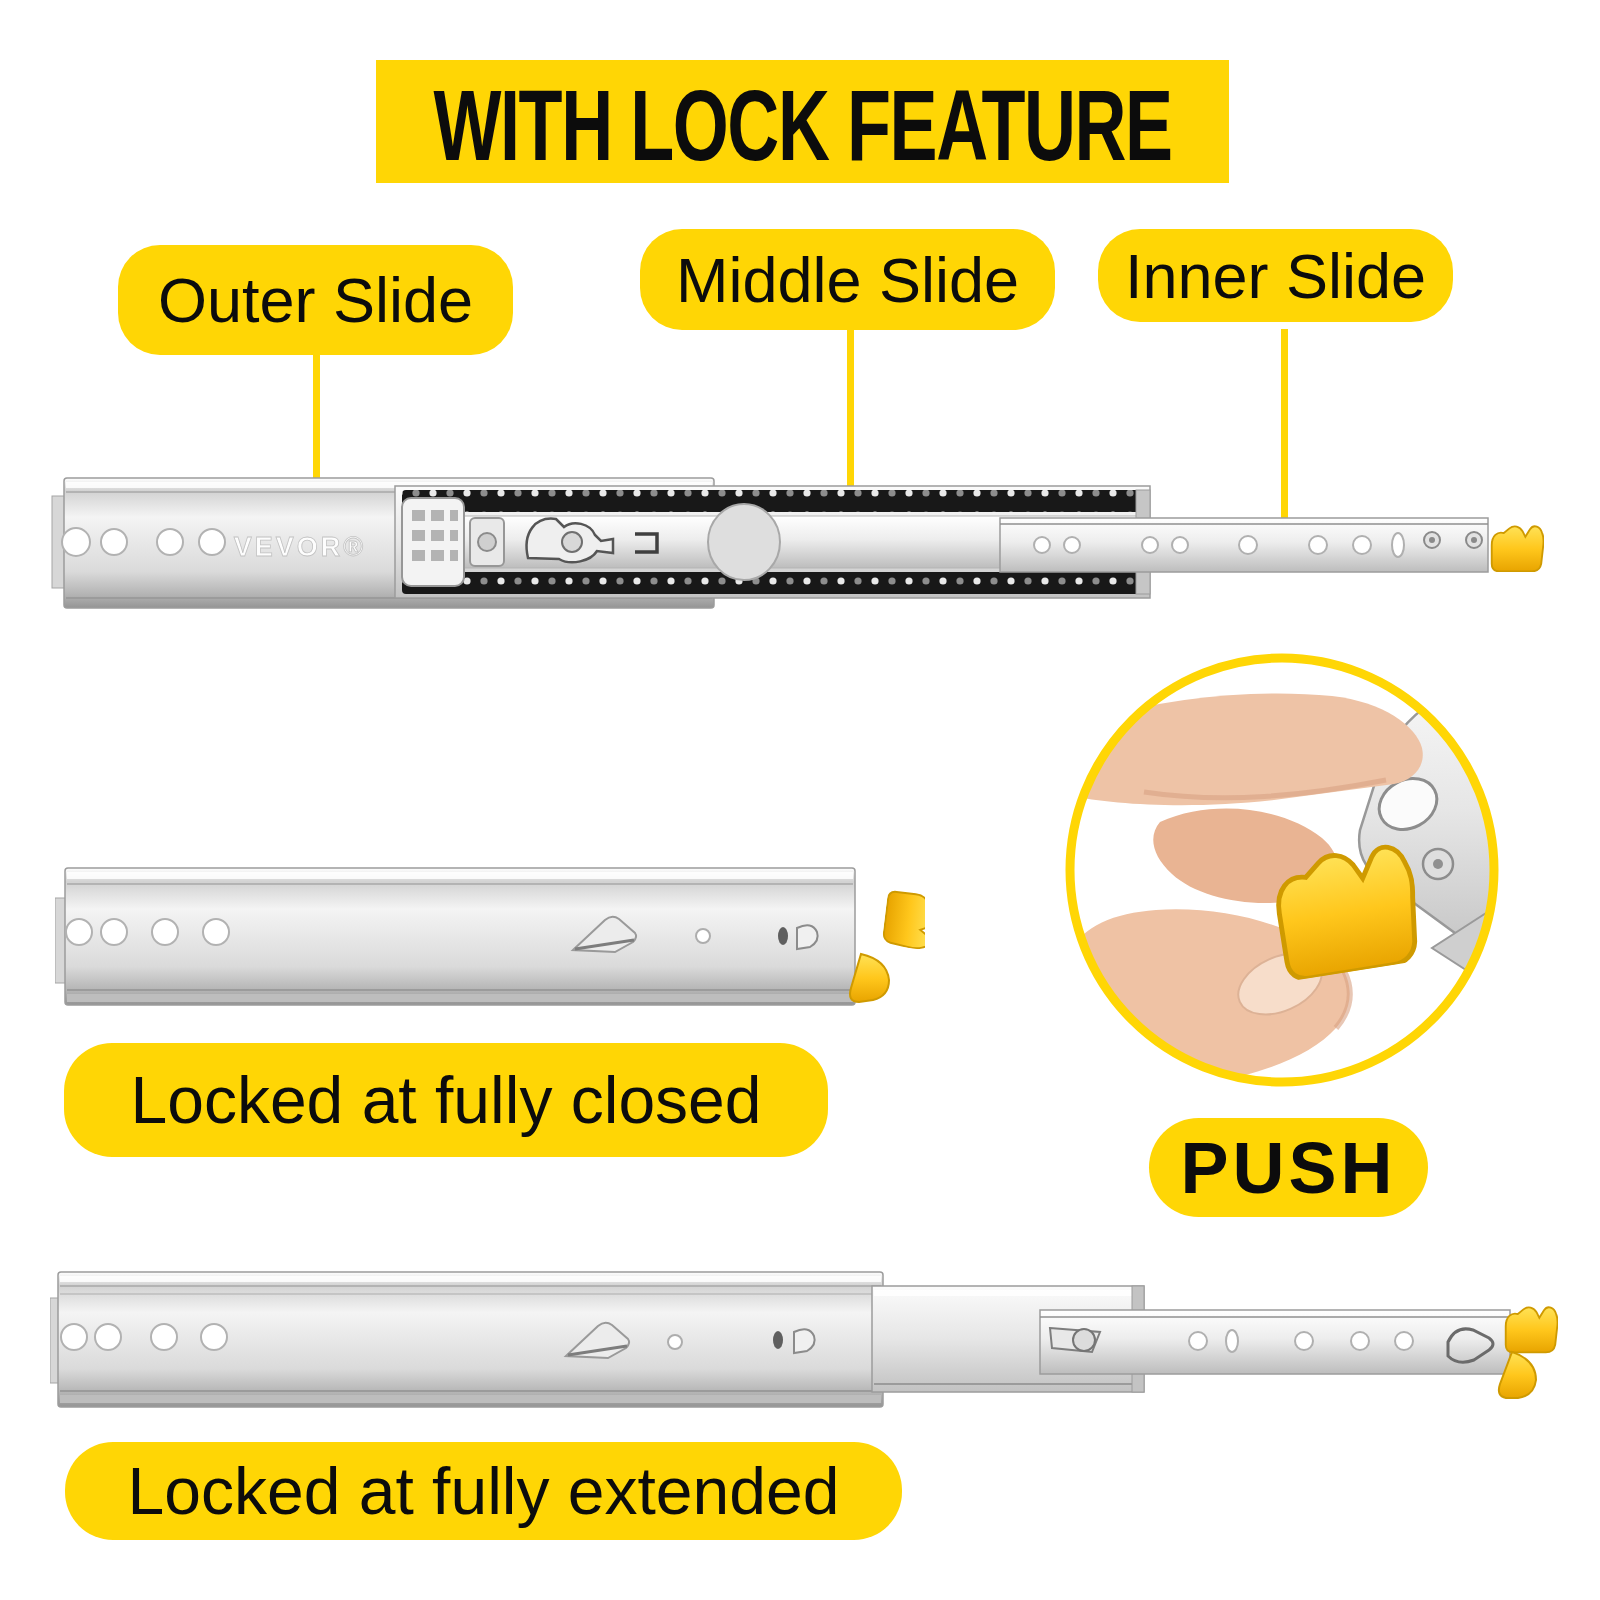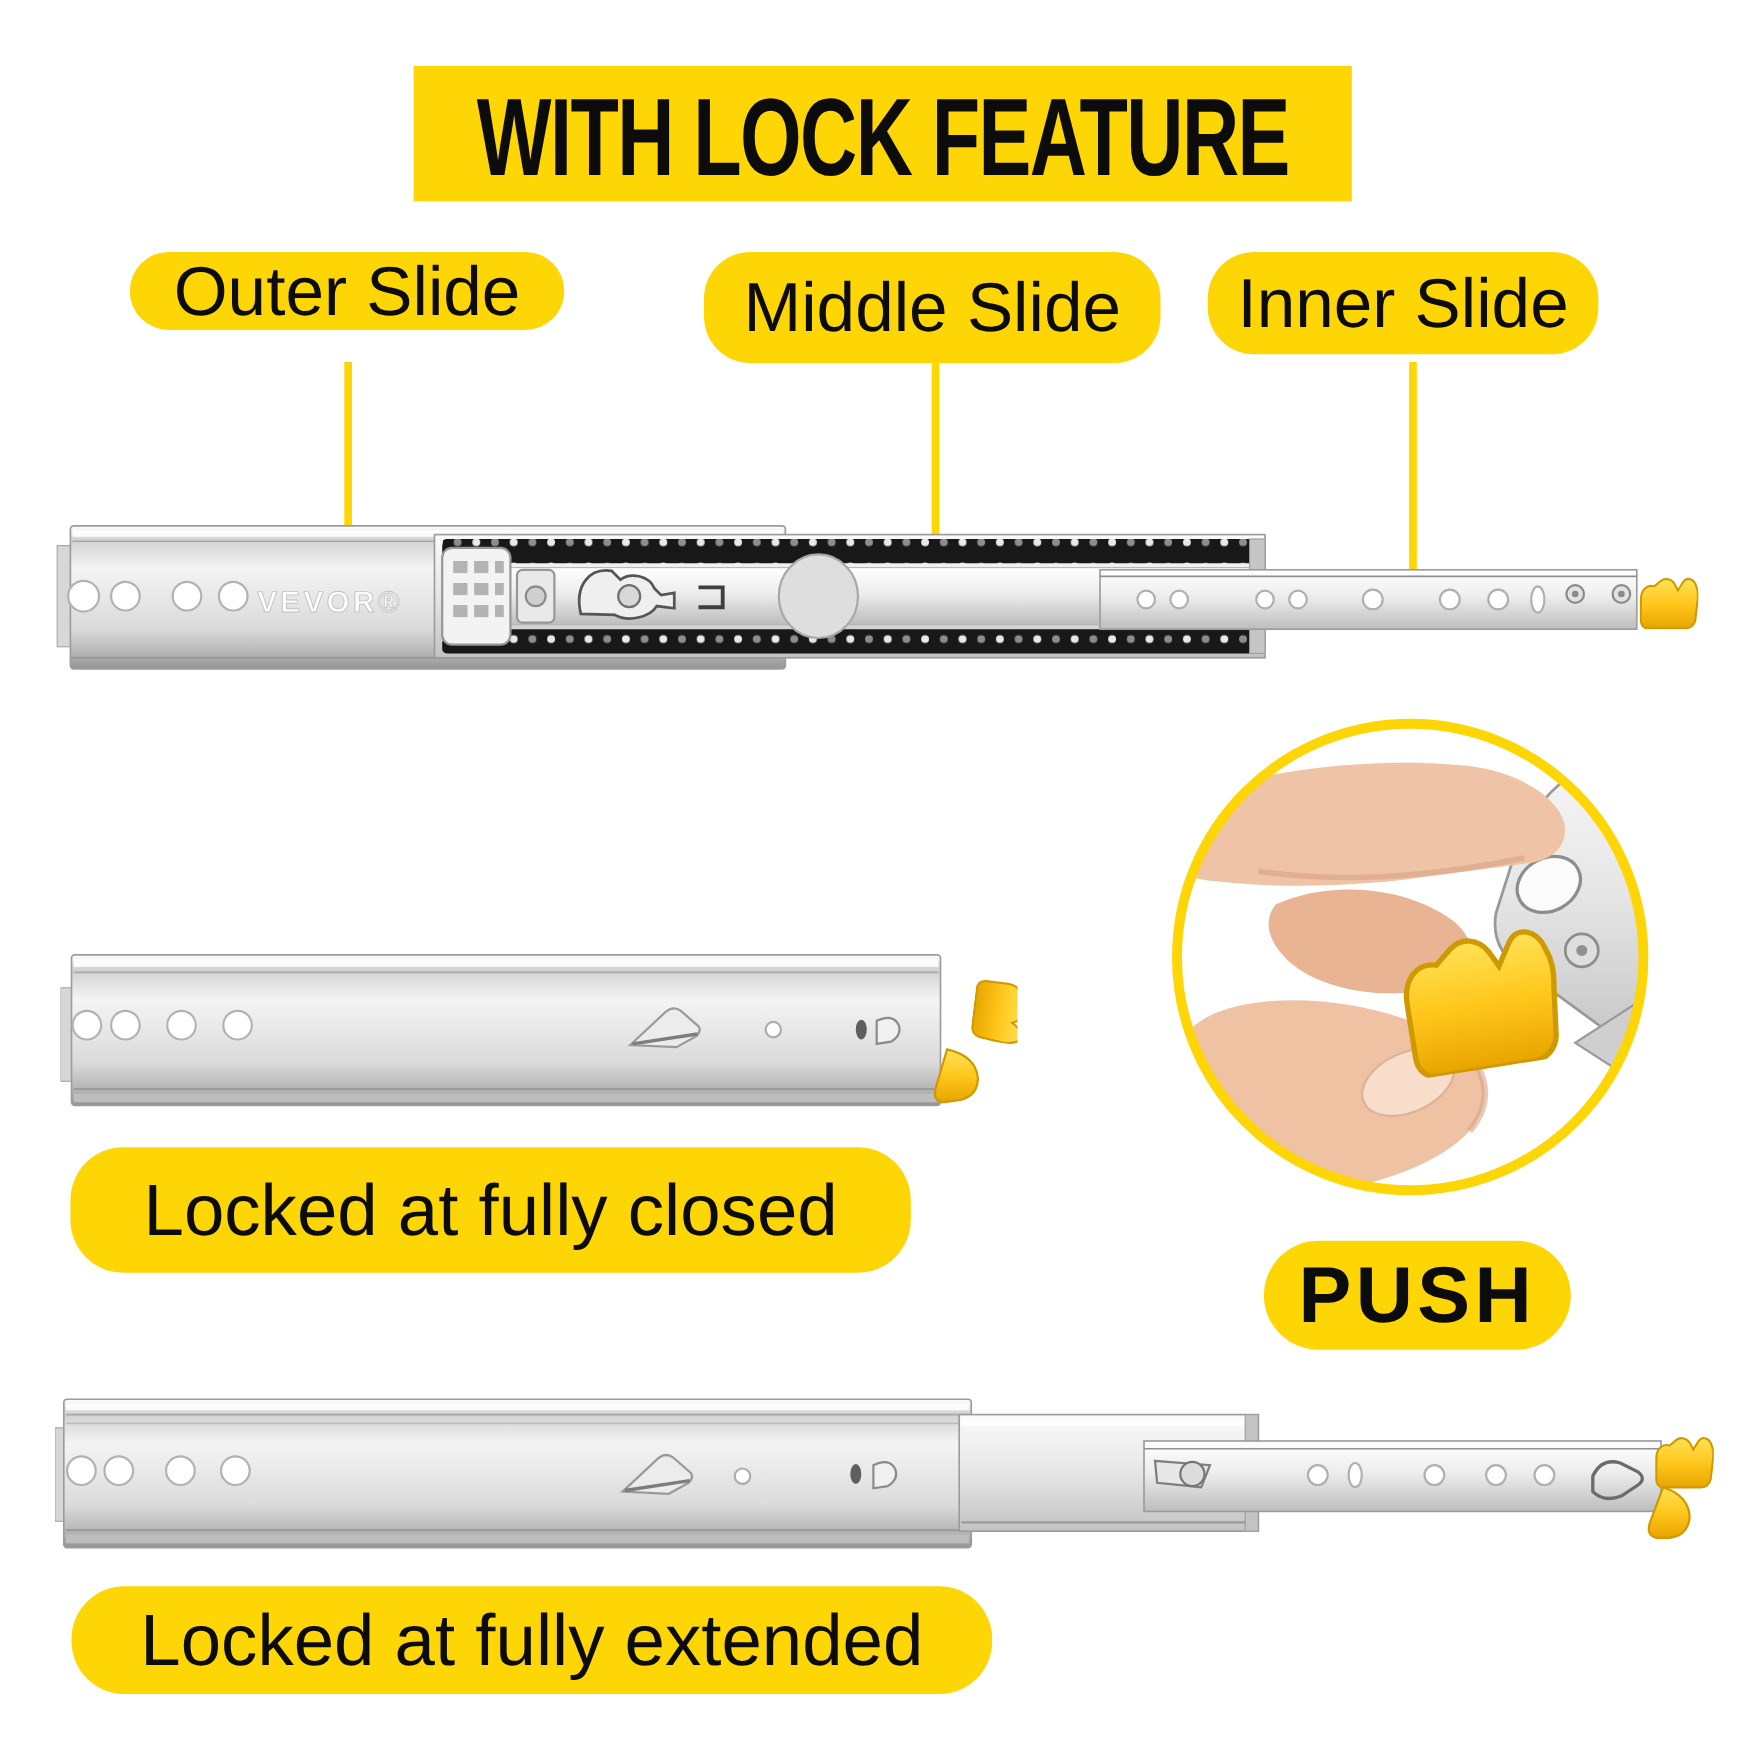--- a/index.html
+++ b/index.html
@@ -63,21 +63,21 @@
       <clipPath id="clipCircle">
           <circle cx="218" cy="218" r="212"></circle>
         </clipPath>
     </defs>
   </svg>
 
   <div class="abs banner" style="left:376px;top:60px;width:853px;height:123px;align-items:flex-end;">
     <span class="banner-text">WITH LOCK FEATURE</span>
   </div>
 
-  <div class="abs pill" style="left:118px;top:229px;width:395px;height:71px;">
+  <div class="abs pill" style="left:118px;top:245px;width:395px;height:110px;">
     <span>Outer Slide</span>
   </div>
   <div class="abs pill" style="left:640px;top:229px;width:415px;height:101px;">
     <span>Middle Slide</span>
   </div>
   <div class="abs pill" style="left:1098px;top:229px;width:355px;height:93px;">
     <span>Inner Slide</span>
   </div>
 
   <div class="abs vline" style="left:313px;top:329px;height:190px;"></div>
@@ -207,21 +207,21 @@
         <ellipse cx="216" cy="332" rx="44" ry="27" transform="rotate(-24 216 332)" fill="#f7ddca" stroke="#ddb296" stroke-width="2"></ellipse>
       </g>
 
       <g>
         <use href="#knob" x="0" y="0" width="150" height="122" transform="translate(204,198) rotate(-9 75 60)"></use>
       </g>
     </g>
     <circle cx="218" cy="218" r="212" fill="none" stroke="var(--yellow,#FFD605)" stroke-width="9"></circle>
   </svg>
 
-  <div class="abs push" style="left:1149px;top:1118px;width:279px;height:99px;margin-top:10px;">
+  <div class="abs push" style="left:1149px;top:1118px;width:279px;height:99px;">
     <span>PUSH</span>
   </div>
 
   <svg class="abs" style="left:50px;top:1260px;" width="1510" height="160" viewBox="0 0 1510 160">
 
     <g>
       <rect x="0" y="38" width="20" height="85" fill="#d7d7d7" stroke="#a5a5a5"></rect>
       <rect x="8" y="12" width="825" height="135" rx="3" fill="url(#gRail)" stroke="#9c9c9c" stroke-width="1.5"></rect>
       <rect x="10" y="16" width="821" height="6" fill="#ffffff" opacity="0.85"></rect>
       <line x1="10" y1="26" x2="831" y2="26" stroke="#a8a8a8" stroke-width="1.5"></line>

